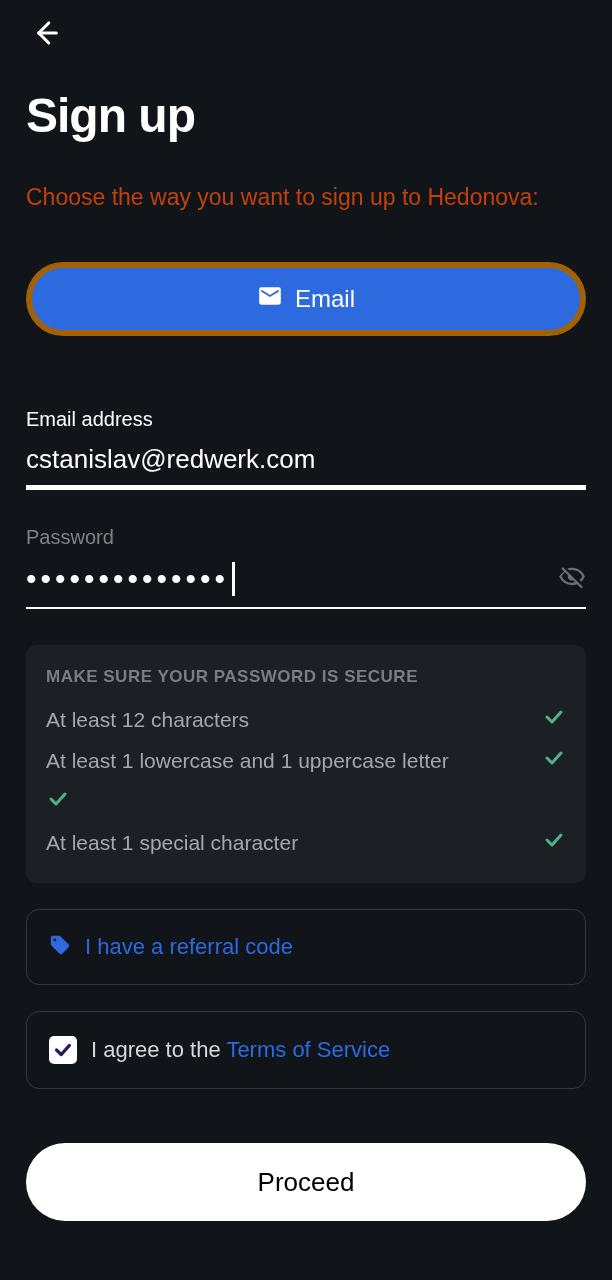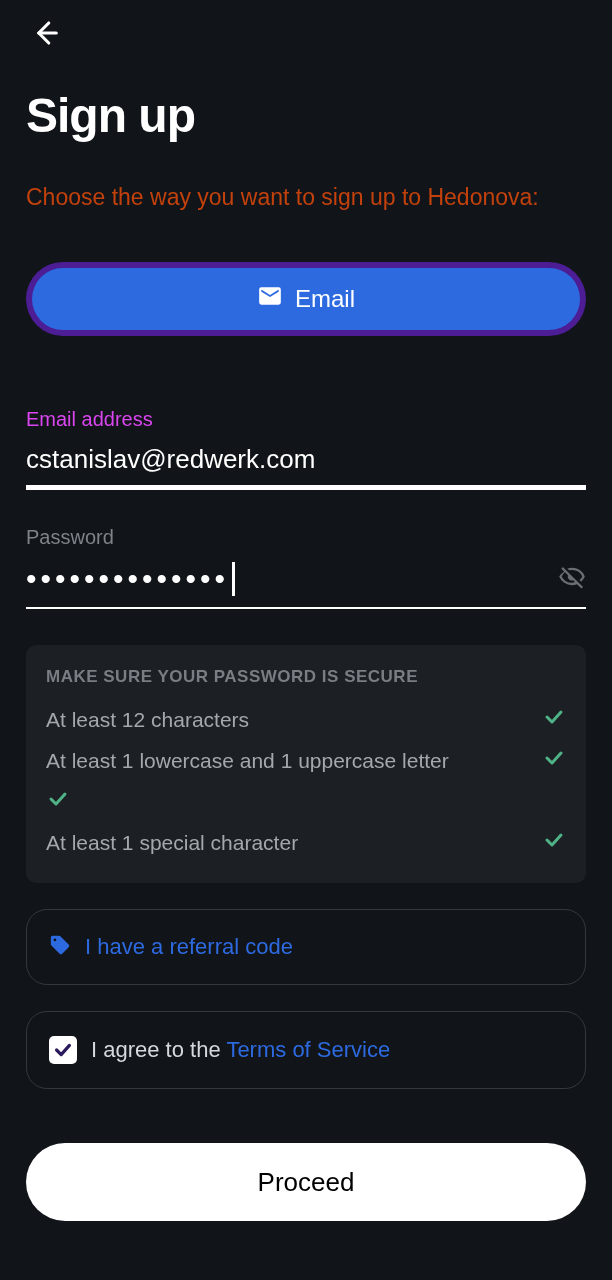--- a/index.html
+++ b/index.html
@@ -28,21 +28,21 @@
   letter-spacing: -1px;
 }
 .subtitle {
   font-size: 23px;
   color: #c2410c;
   line-height: 1.45;
   margin-bottom: 48px;
 }
 .method-toggle {
   display: flex;
-  background: #4c1d95;
+  background: #a16207;
   border-radius: 40px;
   padding: 6px;
   margin-bottom: 72px;
 }
 .method-btn {
   flex: 1;
   display: flex;
   align-items: center;
   justify-content: center;
   gap: 12px;
@@ -52,21 +52,21 @@
   font-weight: 500;
   cursor: pointer;
   color: #fff;
 }
 .method-btn.active {
   background: #2d6ae0;
 }
 .field-group { margin-bottom: 36px; }
 .field-label {
   font-size: 20px;
-  color: #d946ef;
+  color: #ffffff;
   margin-bottom: 10px;
 }
 .field-label.muted { color: #7e8389; }
 .input-row {
   display: flex;
   align-items: center;
   border-bottom: 5px solid #ffffff;
   padding-bottom: 8px;
 }
 .input-row.focused { border-bottom: 2px solid #fff; }
@@ -114,21 +114,21 @@
   align-items: center;
   justify-content: space-between;
   font-size: 21px;
   color: #a4a8ad;
   margin-bottom: 12px;
 }
 .checklist-item:last-child { margin-bottom: 0; }
 .check { color: #4fb387; }
 .card-btn {
   border: 1px solid #34373b;
-  border-radius: 21px;
+  border-radius: 13px;
   padding: 24px 22px;
   display: flex;
   align-items: center;
   gap: 14px;
   cursor: pointer;
   margin-bottom: 26px;
 }
 .referral-text { color: #2d6ae0; font-size: 22px; }
 .referral-icon { color: #2d6ae0; }
 .checkbox {

